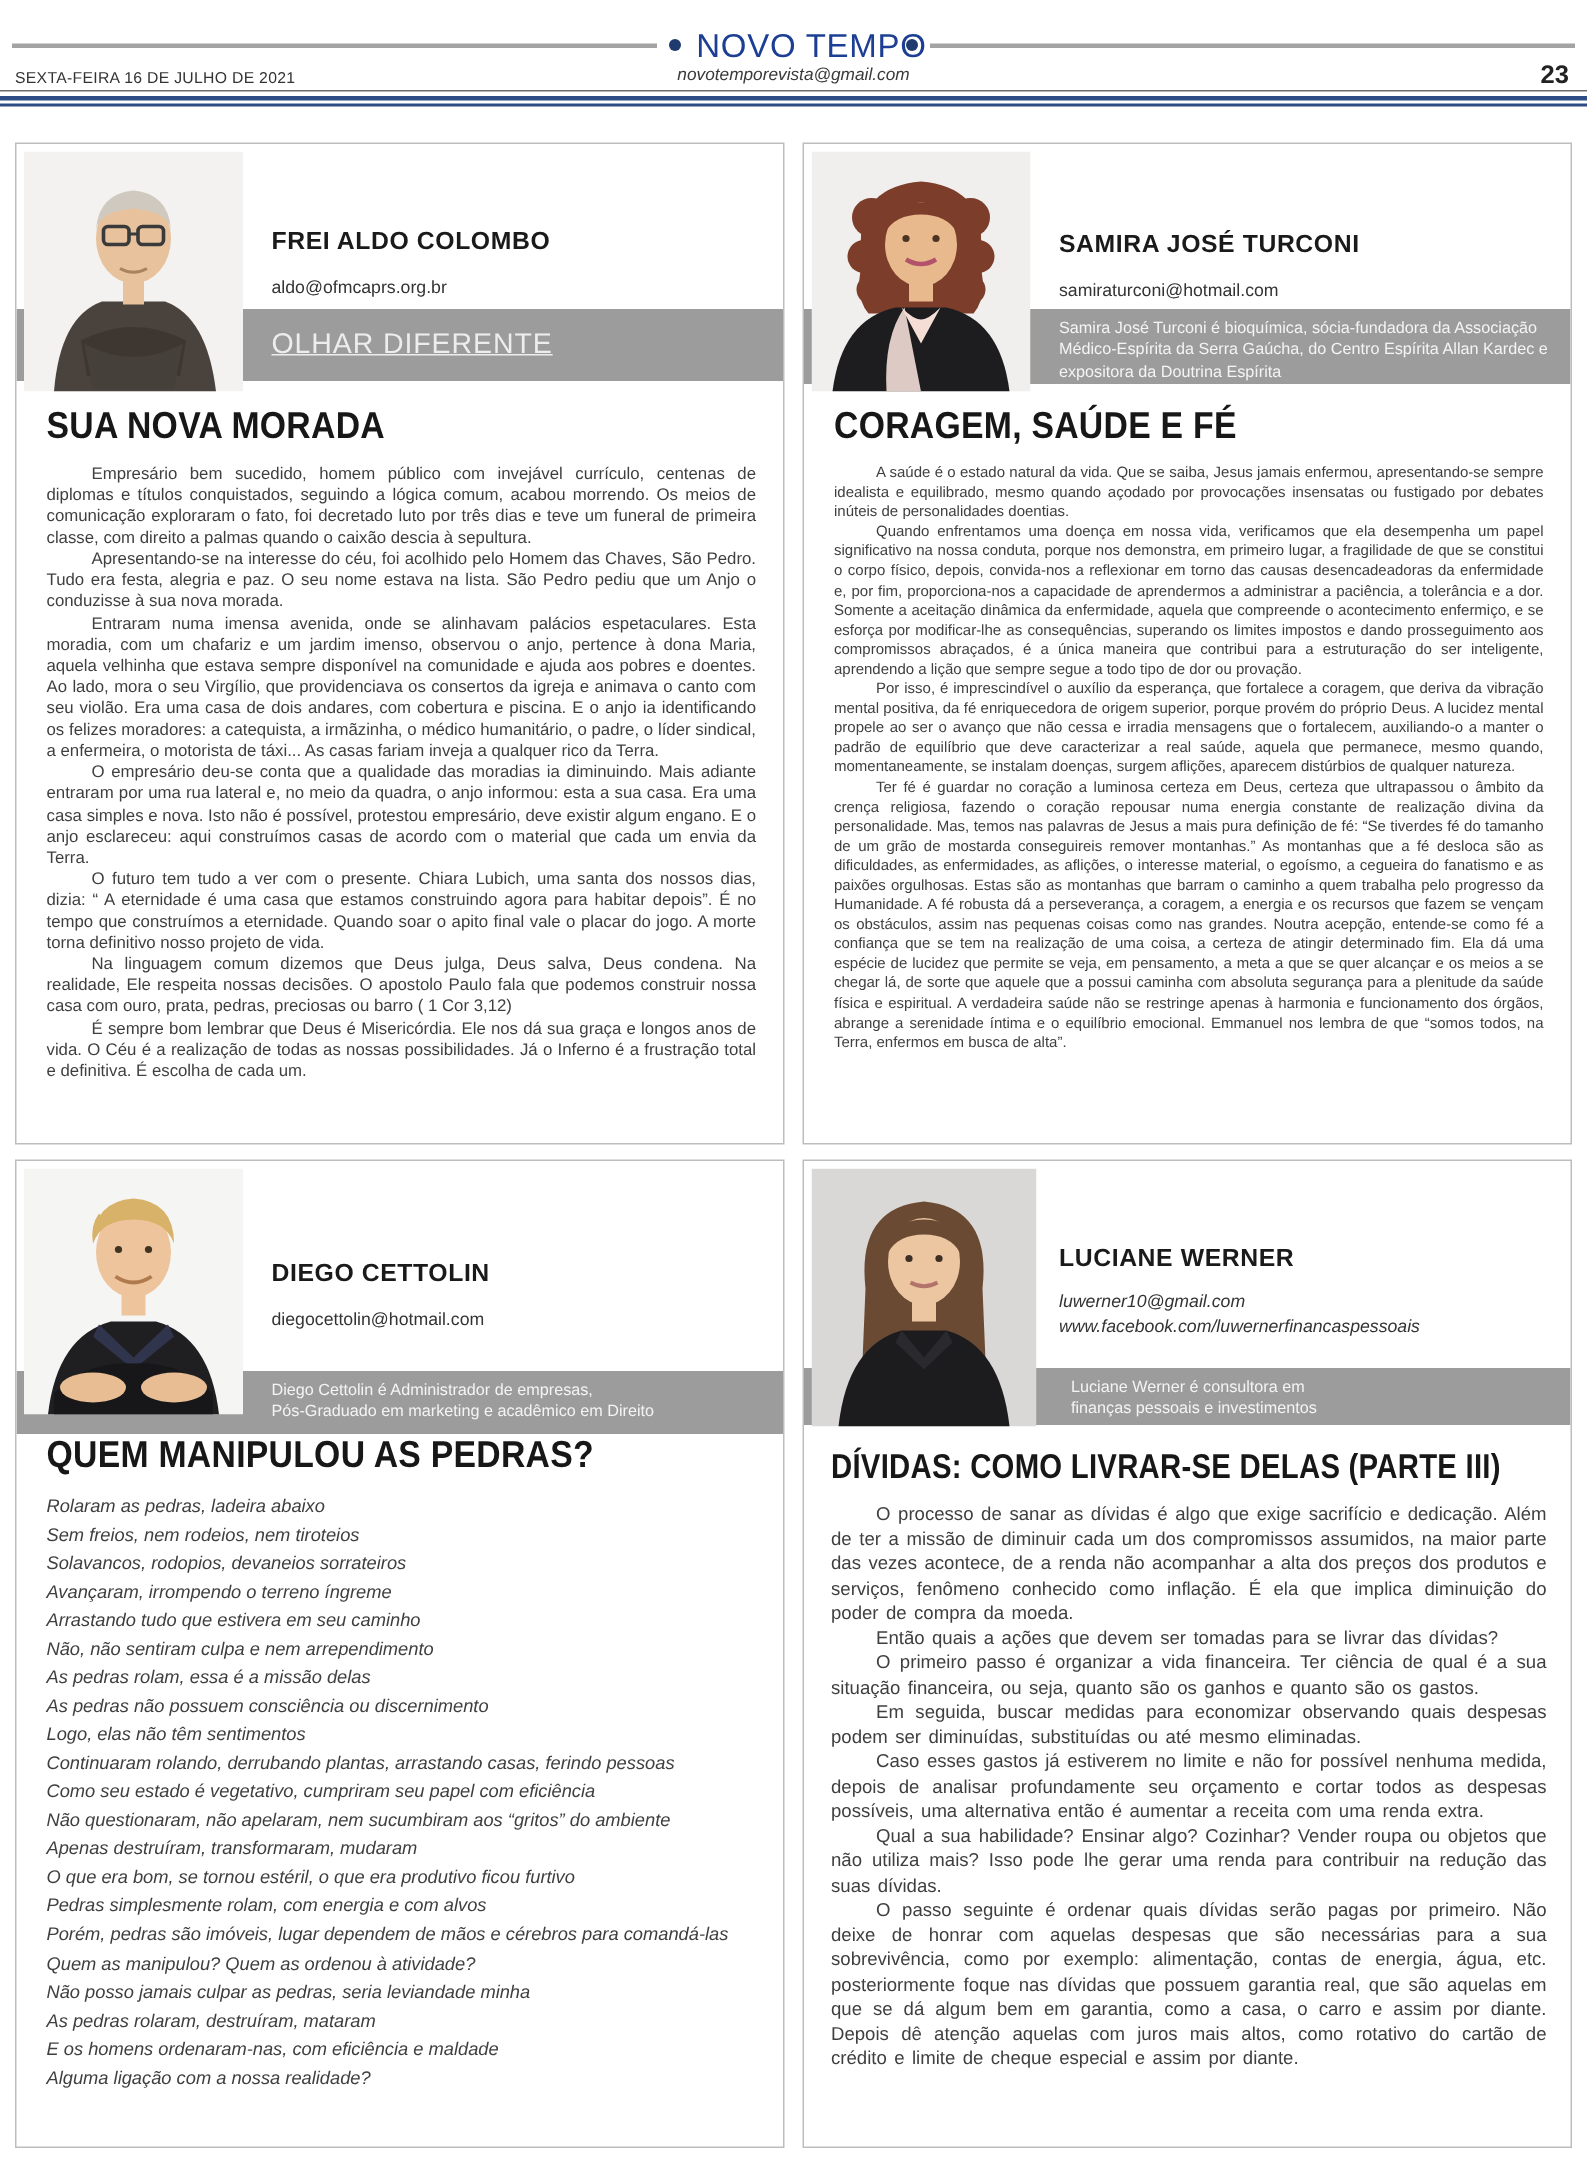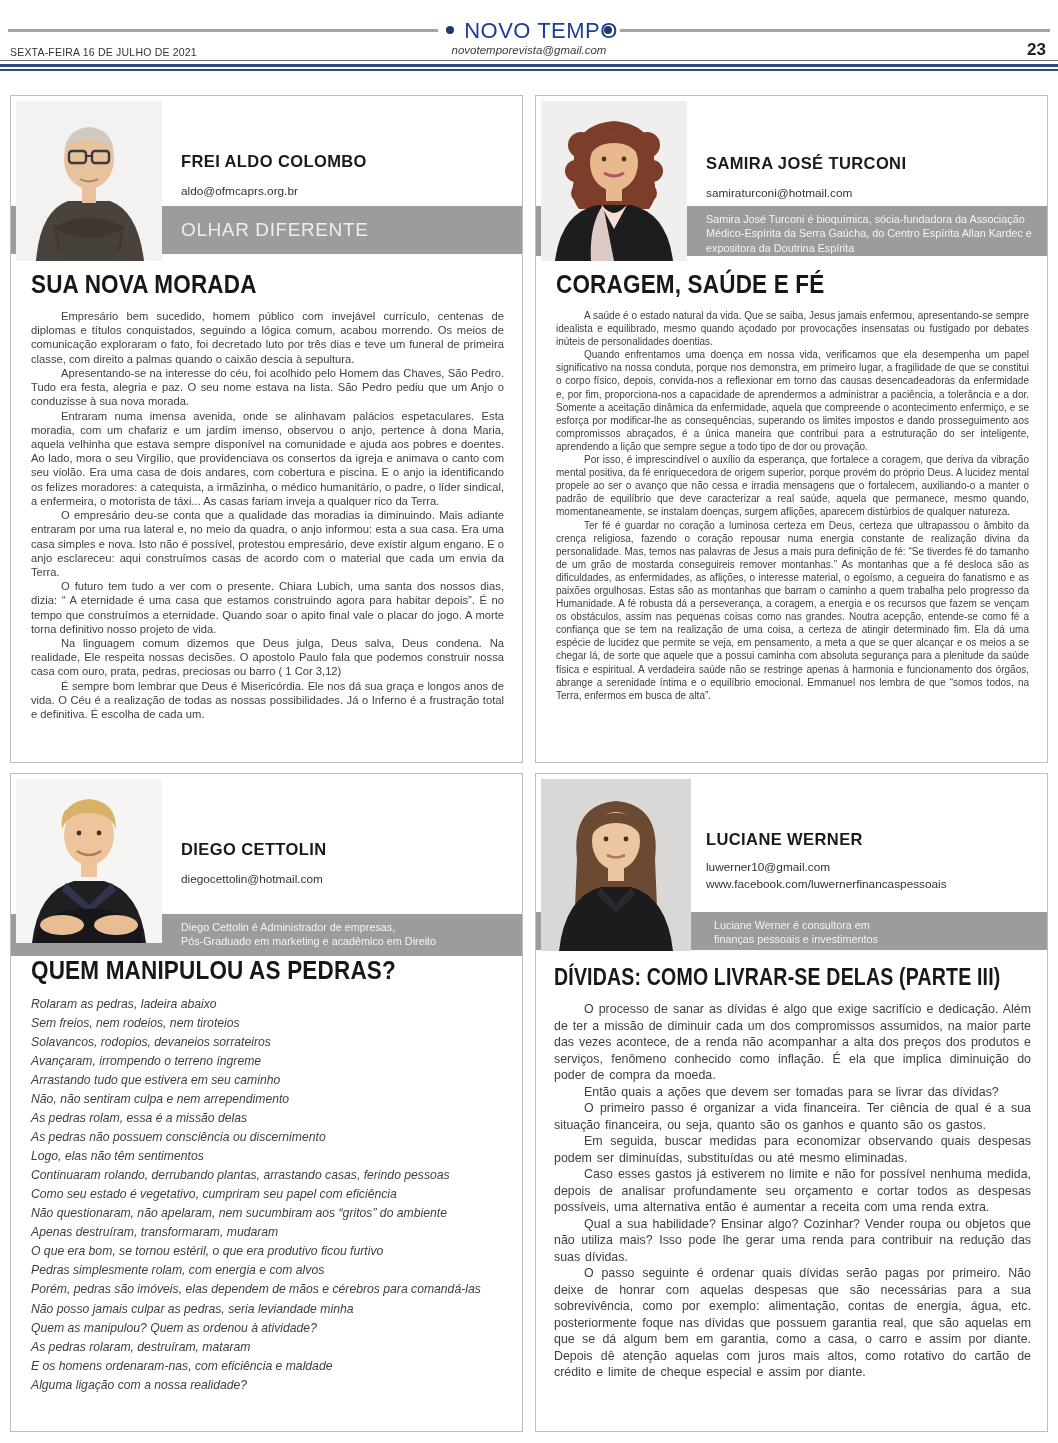--- a/index.html
+++ b/index.html
@@ -37,39 +37,39 @@
   }
   .card{border:1px solid #bdbdbd;background:#fff;position:relative;overflow:hidden;}
 
   .band{position:absolute;left:0;right:0;background:#9c9c9c;z-index:1;}
   .band-a{top:110px;height:48px;}
   .band-b{top:110px;height:50px;}
   .band-c{top:126px;height:42px;margin-top:14px;}
   .band-d{top:138px;height:38px;}
   .band-label{
     display:block;padding-left:170px;color:#ededed;font-size:19px;
-    letter-spacing:.6px;line-height:48px;white-space:pre-line;
+    letter-spacing:.6px;line-height:48px;white-space:pre-line;text-decoration:underline;
   }
   .band-bio{
     display:block;padding:6px 12px 0 170px;color:#f4f4f4;font-size:10.8px;
     line-height:1.32;white-space:pre-line;
   }
   .band-bio.bio-d{padding-left:178px;}
 
   .photo{position:absolute;top:5px;left:5px;z-index:2;display:block;}
   .author-name{
     position:absolute;left:170px;z-index:3;font-size:16.5px;font-weight:bold;
     color:#1a1a1a;letter-spacing:.4px;
   }
   .author-contacts{position:absolute;left:170px;z-index:3;font-size:11.8px;color:#333;}
   .author-contacts p{margin:0 0 3px 0;}
   .name-a{top:56px;} .contacts-a{top:88px;}
   .name-b{top:58px;} .contacts-b{top:90px;}
   .name-c{top:66px;} .contacts-c{top:98px;}
-  .name-d{top:56px;} .contacts-d{top:86px;}
+  .name-d{top:56px;} .contacts-d{top:86px;font-style:italic;}
 
   .content{position:absolute;left:0;right:0;bottom:0;z-index:0;}
   .content-ab{top:168px;padding:6px 18px 0 20px;}
   .content-c{top:176px;padding:6px 18px 0 20px;}
   .content-d{top:184px;padding:6px 16px 0 18px;}
 
   .art-title{
     margin:0 0 10px 0;font-weight:bold;color:#171717;
     display:inline-block;transform:scaleX(.9);transform-origin:left center;
     white-space:nowrap;font-size:25px;letter-spacing:.2px;
@@ -221,23 +221,23 @@
           <p>Não, não sentiram culpa e nem arrependimento</p>
           <p>As pedras rolam, essa é a missão delas</p>
           <p>As pedras não possuem consciência ou discernimento</p>
           <p>Logo, elas não têm sentimentos</p>
           <p>Continuaram rolando, derrubando plantas, arrastando casas, ferindo pessoas</p>
           <p>Como seu estado é vegetativo, cumpriram seu papel com eficiência</p>
           <p>Não questionaram, não apelaram, nem sucumbiram aos “gritos” do ambiente</p>
           <p>Apenas destruíram, transformaram, mudaram</p>
           <p>O que era bom, se tornou estéril, o que era produtivo ficou furtivo</p>
           <p>Pedras simplesmente rolam, com energia e com alvos</p>
-          <p>Porém, pedras são imóveis, elas dependem de mãos e cérebros para comandá-las</p>
+          <p>Porém, pedras são imóveis, lugar dependem de mãos e cérebros para comandá-las</p>
+          <p>Quem as manipulou? Quem as ordenou à atividade?</p>
           <p>Não posso jamais culpar as pedras, seria leviandade minha</p>
-          <p>Quem as manipulou? Quem as ordenou à atividade?</p>
           <p>As pedras rolaram, destruíram, mataram</p>
           <p>E os homens ordenaram-nas, com eficiência e maldade</p>
           <p>Alguma ligação com a nossa realidade?</p>
         </div>
     </div>
   </div>
 
   <div class="card">
     <div class="band band-d">
       <span class="band-bio bio-d">Luciane Werner é consultora em

